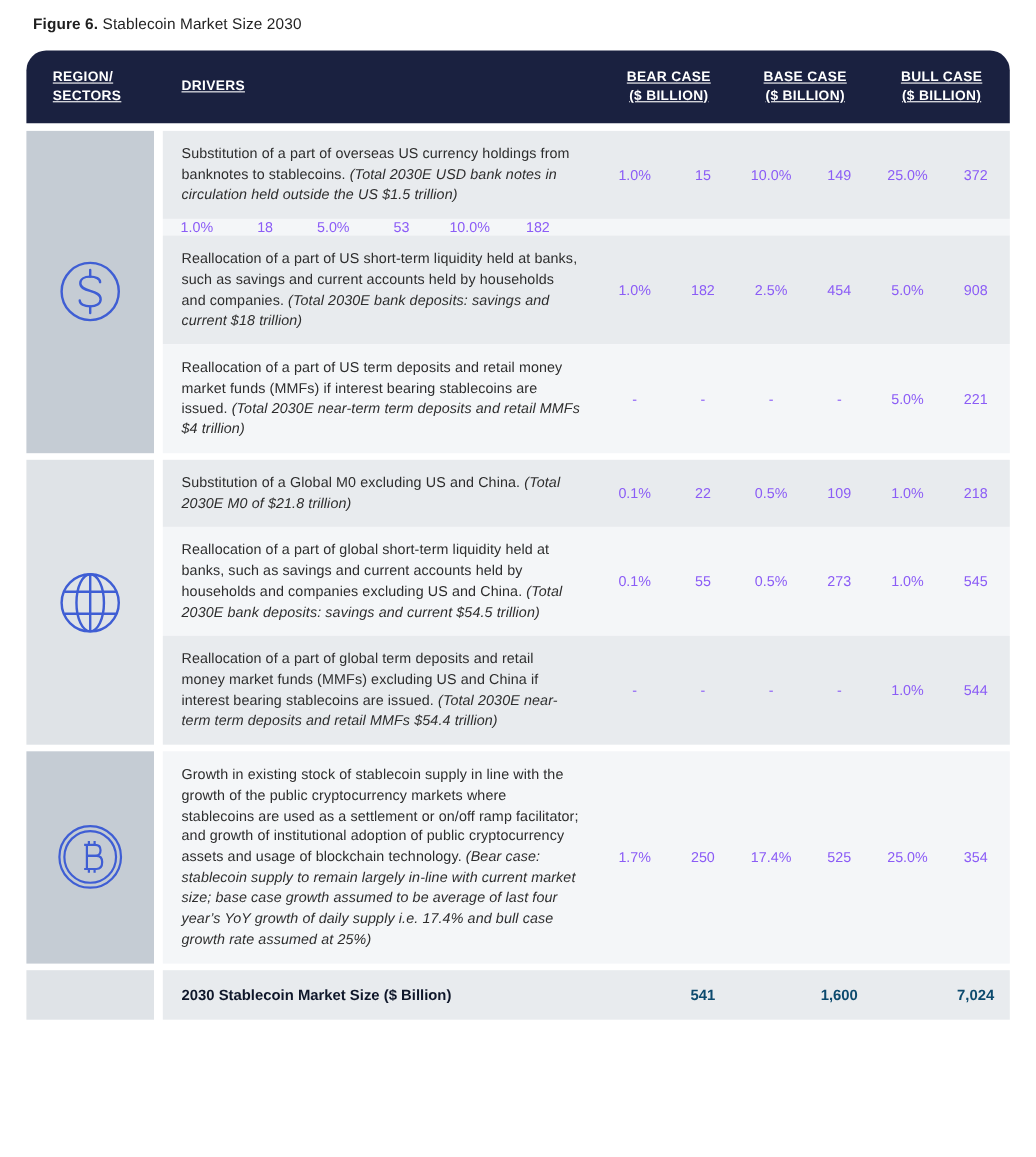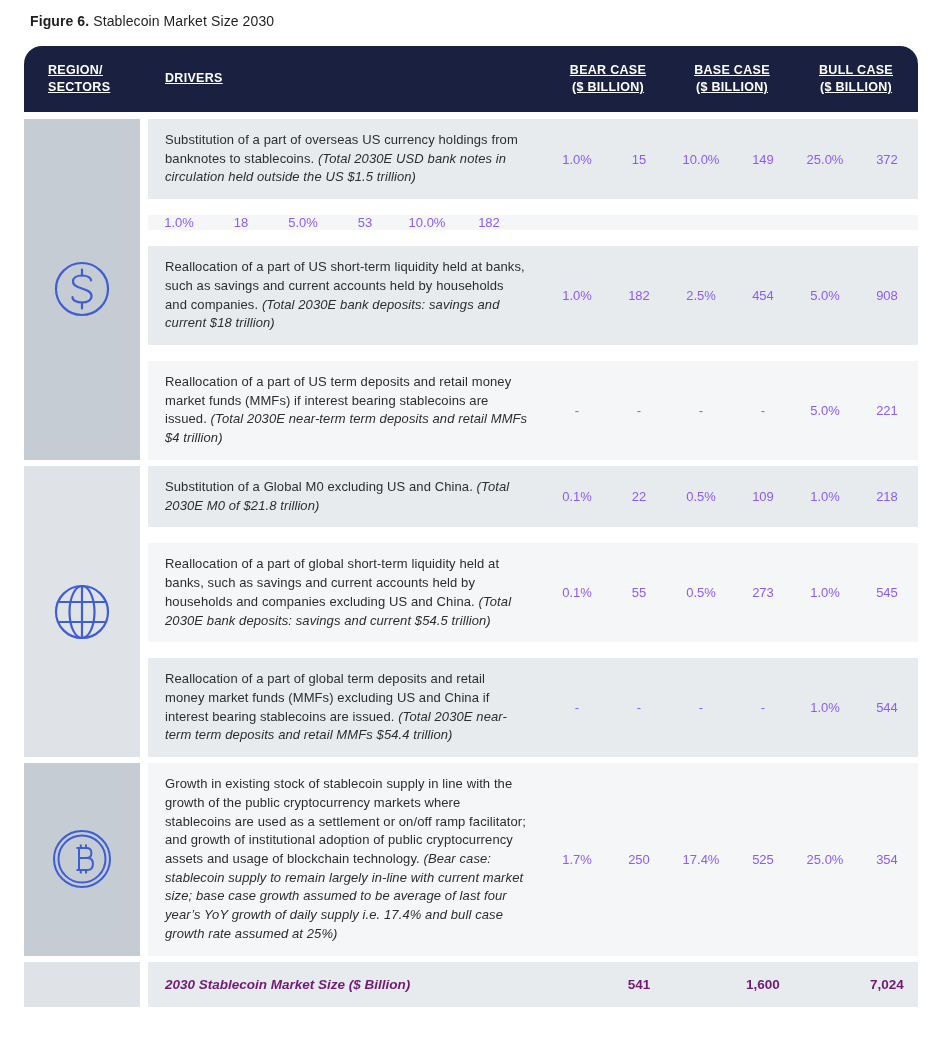--- a/index.html
+++ b/index.html
@@ -23,40 +23,40 @@
 
   
   .tbody { display:flex; flex-direction:column; gap:6px; margin-top:7px; }
   .group { display:flex; }
   .icon-cell {
     width:116px; margin-right:8px; flex-shrink:0;
     display:flex; align-items:center; justify-content:center;
   }
   .icon-dark  { background:#c5ccd4; }
   .icon-light { background:#dfe3e7; }
-  .g-rows { flex:1; display:flex; flex-direction:column; gap:16px; }
+  .g-rows { flex:1; display:flex; flex-direction:column; gap:0; }
 
   .row { display:flex; }
   .row-a { background:#e8ebee; }
   .row-b { background:#f4f6f8; }
   .driver {
     flex:1; padding:12px 18px 12px 17px;
     font-size:13px; line-height:1.44; color:#2d2d2d; letter-spacing:0.1px;
   }
   .driver em { font-style:italic; }
   .vals { width:372px; flex-shrink:0; display:flex; align-items:center; }
   .val { width:62px; text-align:center; font-size:13px; color:#8b5cf6; }
 
   
   .total { display:flex; margin-top:6px; }
   .total-left { width:116px; margin-right:8px; flex-shrink:0; background:#dfe3e7; }
   .total-main { flex:1; background:#e8ebee; display:flex; align-items:center; }
-  .total-label { flex:1; padding:15px 18px 15px 17px; font-weight:bold; font-size:13.5px; color:#701a75;font-style:italic; }
+  .total-label { flex:1; padding:15px 18px 15px 17px; font-weight:bold; font-size:13.5px; color:#0f172a; }
   .total-vals { width:372px; flex-shrink:0; display:flex; }
-  .tval { width:124px; padding-left:62px; font-weight:bold; font-size:13.5px; color:#701a75; }
+  .tval { width:124px; padding-left:62px; font-weight:bold; font-size:13.5px; color:#0c4a6e; }
   .tval-inner { width:62px; text-align:center; }
 
   svg { display:block; }
 </style>
 </head>
 <body>
 
 <div class="figure-caption">
   <span class="fig-label">Figure 6.</span><span> Stablecoin Market Size 2030</span>
 </div>

